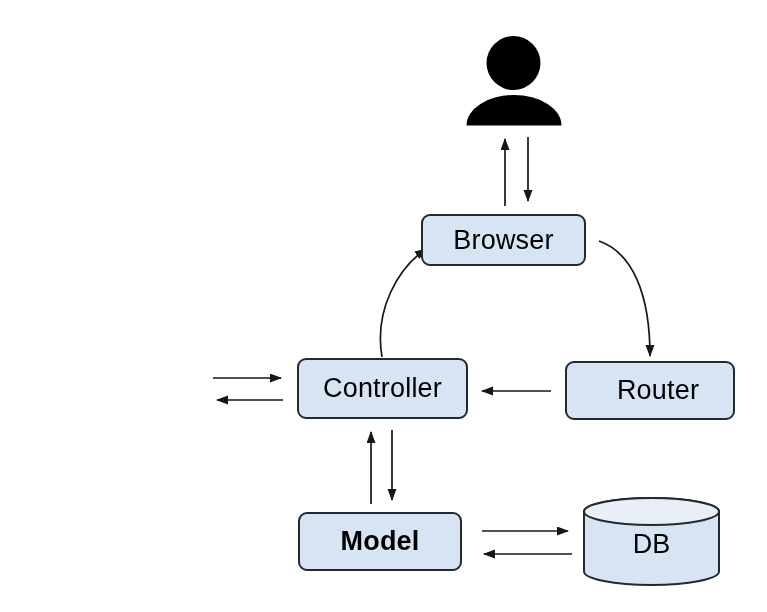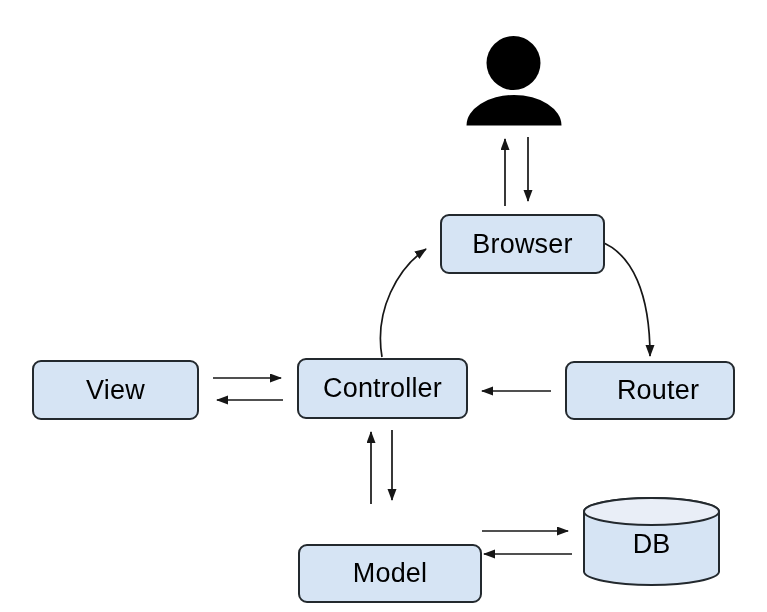--- a/index.html
+++ b/index.html
@@ -21,25 +21,25 @@
     background: var(--node-fill, #d6e4f4);
     border: 2px solid var(--node-stroke, #23292e);
     border-radius: 9px;
     display: flex;
     align-items: center;
     justify-content: center;
     font-size: 27px;
     color: var(--label-color, #000000);
     letter-spacing: 0.2px;
   }
-  .node-browser    { left: 440px; top: 214px; width: 165px; height: 60px; }
+  .node-browser    { left: 421px; top: 214px; width: 165px; height: 52px; }
   .node-view       { left: 32px;  top: 360px; width: 167px; height: 60px; }
   .node-controller { left: 297px; top: 358px; width: 171px; height: 61px; text-align: right; }
   .node-router     { left: 565px; top: 361px; width: 170px; height: 59px; padding-left: 16px; }
-  .node-model      { left: 298px; top: 544px; width: 184px; height: 59px; }
+  .node-model      { left: 298px; top: 512px; width: 164px; height: 59px; font-weight: bold; }
   .db-label {
     position: absolute;
     left: 601px; top: 526px; width: 101px; height: 36px;
     display: flex; align-items: center; justify-content: center;
     font-size: 27px;
     color: var(--label-color, #000000);
   }
   .edge {
     stroke: var(--arrow-color, #161616);
     stroke-width: 1.7;
@@ -94,23 +94,20 @@
     <path class="edge" d="M371,504 L371,432" marker-end="url(#ah)"></path>
     <path class="edge" d="M392,430 L392,500" marker-end="url(#ah)"></path>
 
     <path class="edge" d="M482,531 L568,531" marker-end="url(#ah)"></path>
     <path class="edge" d="M572,554 L484,554" marker-end="url(#ah)"></path>
   </svg>
 
   <div class="node node-browser">
     <span>Browser</span>
   </div>
-  <div class="node node-view">
-    <span>View</span>
-  </div>
   <div class="node node-controller">
     <span>Controller</span>
   </div>
   <div class="node node-router">
     <span>Router</span>
   </div>
   <div class="node node-model">
     <span>Model</span>
   </div>
 

